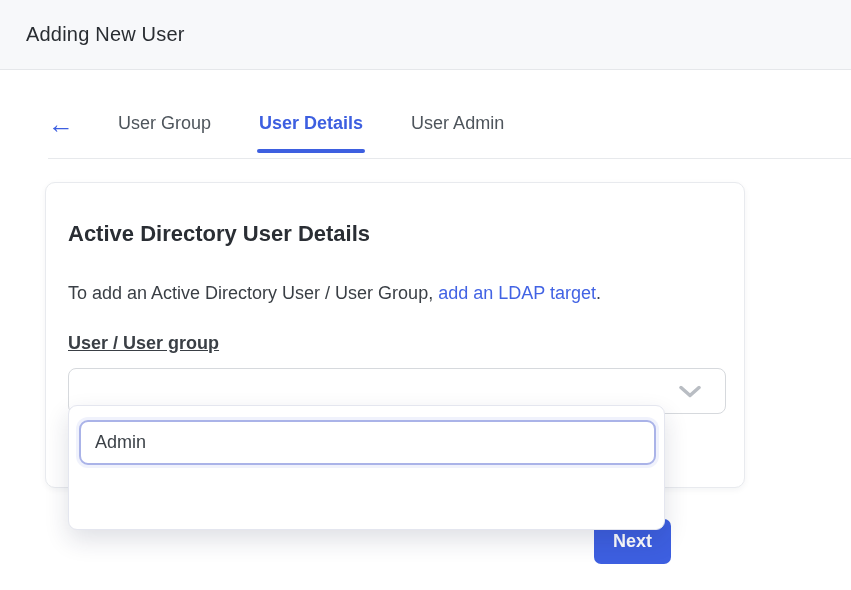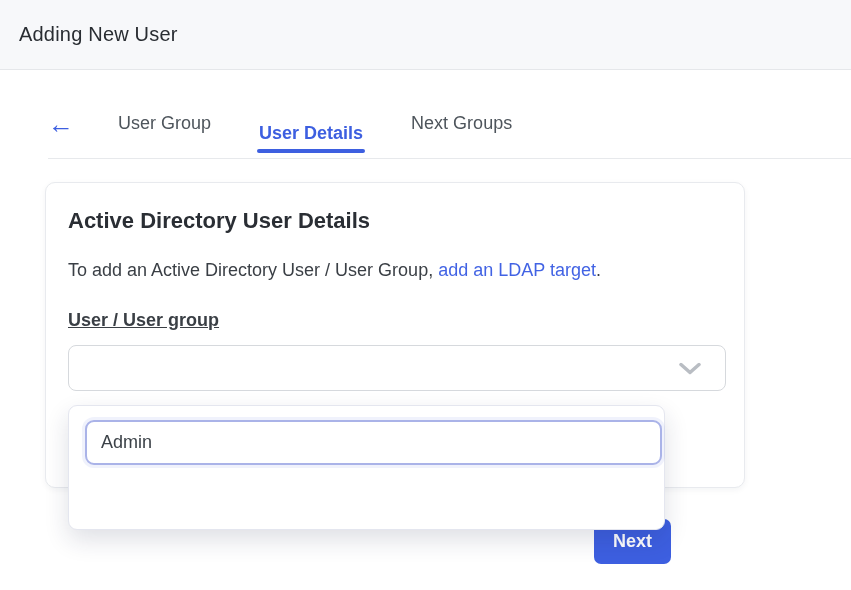--- a/index.html
+++ b/index.html
@@ -7,73 +7,73 @@
   body {
     font-family:"Liberation Sans", sans-serif;
     background:#ffffff; color:#2b2f35; overflow:hidden;
   }
   .page { position:relative; width:851px; height:590px; background:#ffffff; }
 
   
   .header {
     position:absolute; left:0; top:0; width:851px; height:70px;
     background:#f7f8fa; border-bottom:1px solid #e5e7ea;
-    display:flex; align-items:center; padding-left:19px;
+    display:flex; align-items:center; padding-left:26px;
   }
   .header-title { font-size:20px; font-weight:500; color:#292d32; letter-spacing:.2px; }
 
   
   .tabbar {
     position:absolute; left:48px; right:0; top:103px; height:56px;
     border-bottom:1px solid #e7e9ec;
     display:flex; align-items:center;
   }
   .back-btn {
     width:38px; height:100%; display:flex; align-items:center;
     color:#3d5fe0; font-size:26px; line-height:1; cursor:pointer;
     margin-right:32px; padding-bottom:14px;
   }
   .tab {
     position:relative; height:100%; display:flex; align-items:center;
     margin-right:48px; font-size:18px; color:#4e555c; cursor:pointer;
     padding-bottom:14px; white-space:nowrap;
   }
-  .tab.active { color:#3d5fe0; font-weight:700;align-items:flex-end; }
+  .tab.active { color:#3d5fe0; font-weight:700; }
   .tab.active::after {
     content:""; position:absolute; left:-2px; right:-2px; bottom:5px;
     height:4px; background:#3d5fe0; border-radius:3px;
   }
 
   
   .card {
     position:absolute; left:45px; top:182px; width:700px; height:306px;
     background:#ffffff; border:1px solid #e8eaee; border-radius:10px;
     box-shadow:0 2px 6px rgba(20,30,60,.05);
     padding:22px 20px 0 22px; z-index:1;
   }
-  .card-title { font-size:22px; font-weight:700; color:#2a2e34; margin-top:3px; }
-  .card-desc  { font-size:18px; color:#3a3f45; margin-top:26px; }
+  .card-title { font-size:22px; font-weight:700; color:#2a2e34; margin-top:16px; }
+  .card-desc  { font-size:18px; color:#3a3f45; margin-top:36px; }
   .card-desc a, .link { color:#4263e4; text-decoration:none; cursor:pointer; }
   .field-label { font-size:18px; font-weight:600; color:#3a3f45; margin-top:29px;text-decoration:underline; }
   .select {
     position:relative; margin-top:14px; width:658px; height:46px;
     border:1px solid #d6d9dd; border-radius:8px; background:#fff; cursor:pointer;
   }
   .select .chevron {
     position:absolute; right:24px; top:50%; transform:translateY(-42%);
   }
 
   
   .dropdown {
     position:absolute; left:68px; top:405px; width:597px; height:125px;
     background:#ffffff; border:1px solid #e4e6ef; border-radius:9px;
     box-shadow:0 10px 24px rgba(25,35,70,.14); z-index:10;
   }
   .dropdown-search {
-    display:block; margin:14px 10px 0 16px; width:577px; height:45px;
+    display:block; margin:14px 10px 0 10px; width:577px; height:45px;
     border:2px solid #aab3e8; border-radius:9px;
     box-shadow:0 0 0 3px rgba(110,130,230,.10);
     font-family:"Liberation Sans", sans-serif;
     font-size:18px; color:#3c4248; padding:0 14px; outline:none; background:#fff;
   }
   .dropdown-row {
     position:relative; height:58px; display:flex; align-items:center; padding-left:22px;
   }
   .no-matches { font-size:18px; color:#5f666d; }
 
@@ -113,21 +113,21 @@
     <div class="back-btn">
       <span>←</span>
     </div>
     <div class="tab">
       <span>User Group</span>
     </div>
     <div class="tab active">
       <span>User Details</span>
     </div>
     <div class="tab">
-      <span>Next Groups</span>
+      <span>User Admin</span>
     </div>
   </div>
 
   <div class="card">
     <div class="card-title">Active Directory User Details</div>
     <div class="card-desc">
       <span>To add an Active Directory User / User Group, </span><a class="link">add an LDAP target</a><span>.</span>
     </div>
     <div class="field-label">User / User group</div>
     <div class="select">

